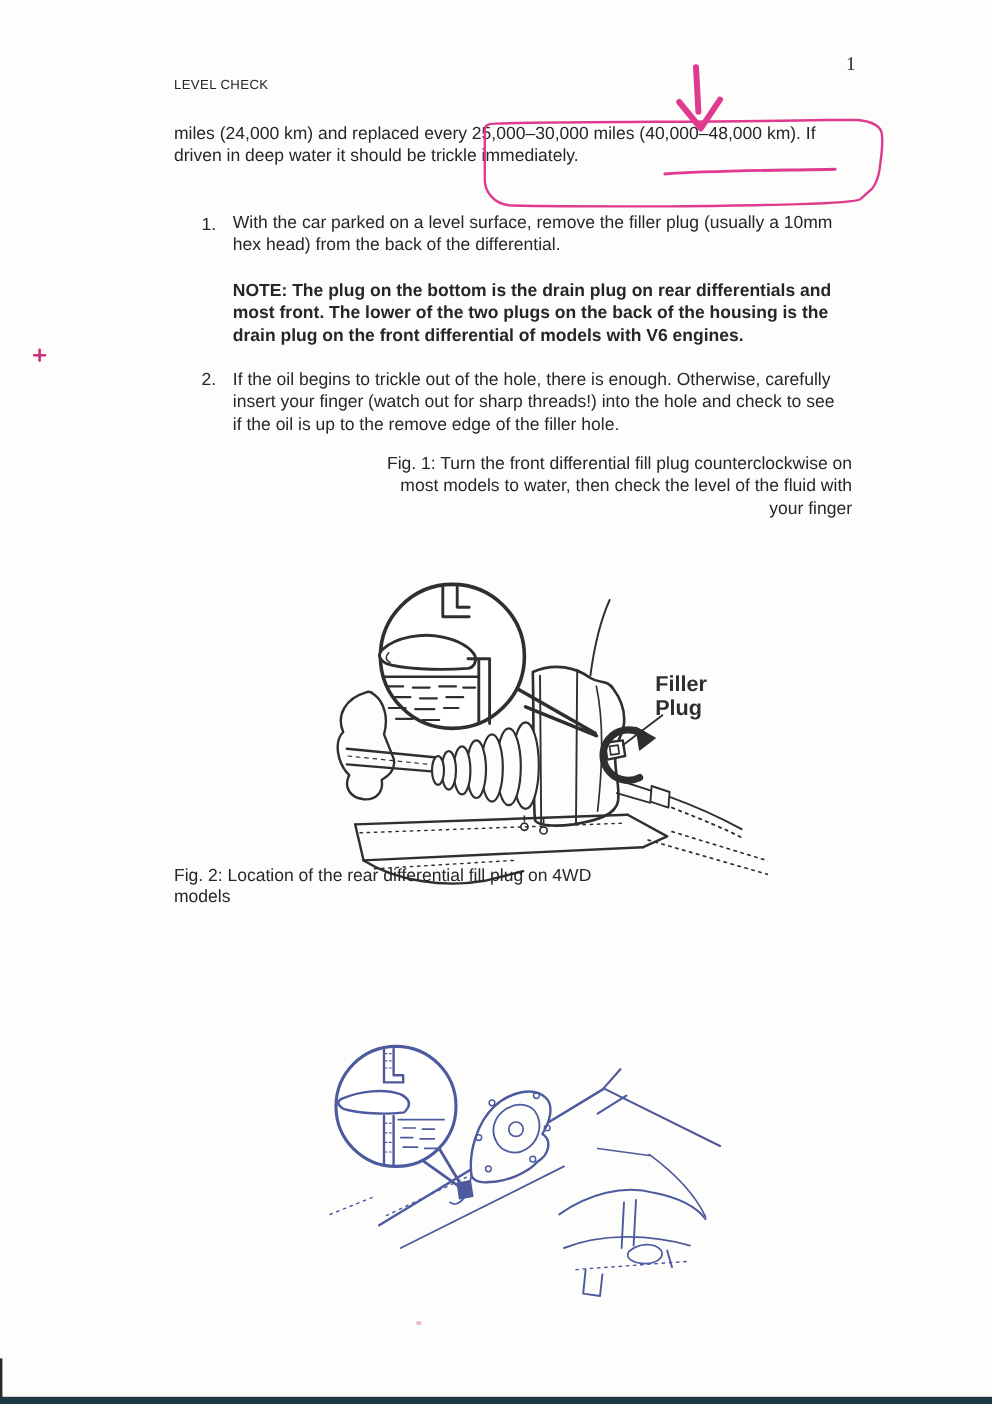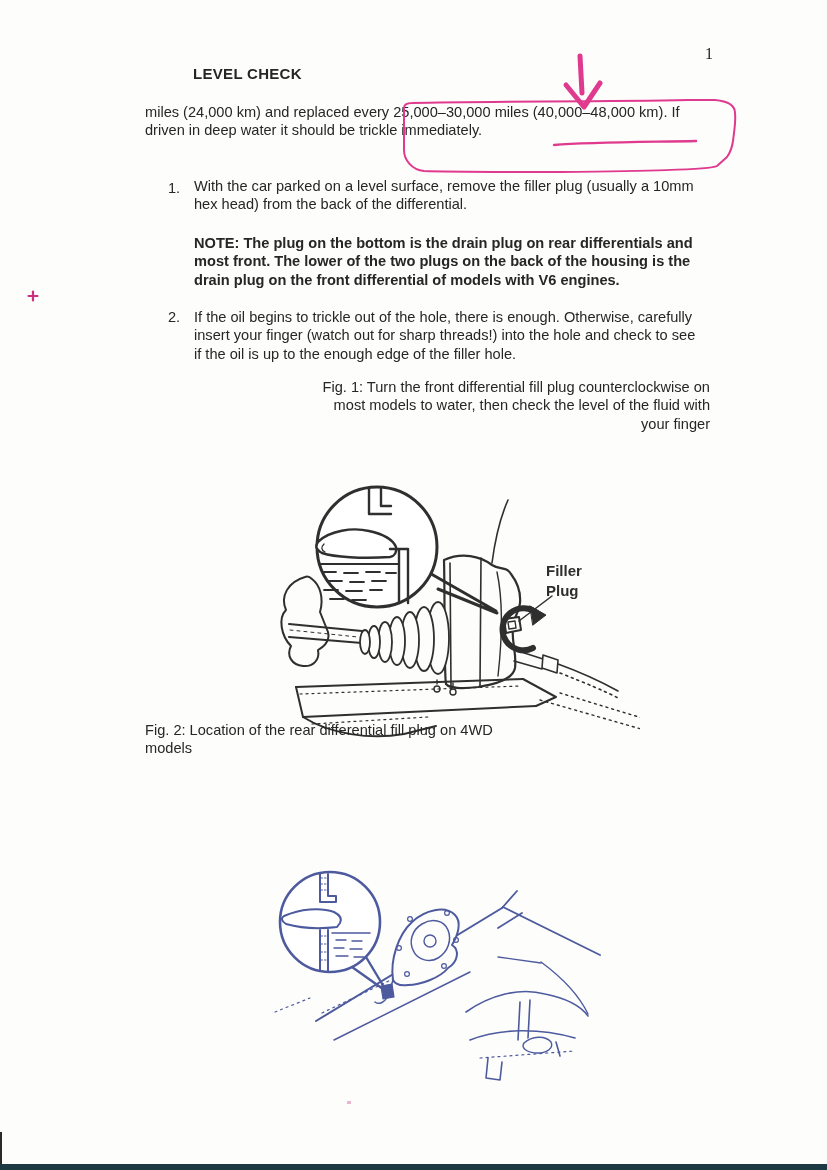--- a/index.html
+++ b/index.html
@@ -5,36 +5,36 @@
   html,body{margin:0;padding:0;}
   body{
     width:827px;height:1170px;position:relative;overflow:hidden;
     background:#fdfdfc;
     font-family:"Liberation Sans","DejaVu Sans",sans-serif;
     color:#262626;
   }
   .abs{position:absolute;}
   .txt{font-size:14.6px;line-height:18.4px;letter-spacing:0px;}
   #page-number{left:705px;top:45px;font-family:"Liberation Serif","DejaVu Serif",serif;font-size:16px;}
-  #page-title{left:145px;top:65px;font-size:15px;font-weight:bold;letter-spacing:0.3px;margin-left:48px;}
+  #page-title{left:145px;top:65px;font-size:11px;font-weight:normal;letter-spacing:0.3px;}
   #intro{left:145px;top:103px;width:575px;}
   .step-num{width:20px;}
   #step1-num{left:168px;top:179px;}
   #step1-text{left:194px;top:177px;width:540px;}
   #note{left:194px;top:234px;width:535px;font-weight:bold;}
   #step2-num{left:168px;top:308px;}
   #step2-text{left:194px;top:308px;width:540px;}
   #fig1-caption{left:145px;top:378px;width:565px;text-align:right;}
   #fig2-caption{left:145px;top:721px;width:565px;}
   #fig1-svg{left:270px;top:468px;}
   #fig2-svg{left:245px;top:848px;}
   #annotation-svg{left:388px;top:36px;z-index:5;}
   #plus-mark-svg{left:27px;top:290px;}
   #pink-speck{left:347px;top:1101px;width:4px;height:3px;background:#eab6cf;}
-  #filler-plug-label{left:546px;top:561px;font-size:15px;font-weight:bold;line-height:19.5px;color:#2e2e2e;z-index:3;}
+  #filler-plug-label{left:546px;top:561px;font-size:18px;font-weight:bold;line-height:19.5px;color:#2e2e2e;z-index:3;}
   #bottom-bar{left:0;bottom:0;width:827px;height:6px;background:#1c3944;}
   #left-edge-mark{left:0;top:1132px;width:2px;height:38px;background:#2a2a2a;}
 </style>
 </head>
 <body>
 
 <div class="abs" id="page-number">1</div>
 
 <div class="abs" id="page-title">LEVEL CHECK</div>
 
@@ -52,21 +52,21 @@
 <div class="abs txt" id="note">
   <div class="ln">NOTE: The plug on the bottom is the drain plug on rear differentials and</div>
   <div class="ln">most front. The lower of the two plugs on the back of the housing is the</div>
   <div class="ln">drain plug on the front differential of models with V6 engines.</div>
 </div>
 
 <div class="abs txt step-num" id="step2-num">2.</div>
 <div class="abs txt" id="step2-text">
   <div class="ln">If the oil begins to trickle out of the hole, there is enough. Otherwise, carefully</div>
   <div class="ln">insert your finger (watch out for sharp threads!) into the hole and check to see</div>
-  <div class="ln">if the oil is up to the enough edge of the filler hole.</div>
+  <div class="ln">if the oil is up to the remove edge of the filler hole.</div>
 </div>
 
 <div class="abs txt" id="fig1-caption">
   <div class="ln">Fig. 1: Turn the front differential fill plug counterclockwise on</div>
   <div class="ln">most models to water, then check the level of the fluid with</div>
   <div class="ln">your finger</div>
 </div>
 
 <svg class="abs" id="fig1-svg" width="370" height="270" viewBox="270 468 370 270" fill="none" stroke="#2f2f2f" stroke-width="2" stroke-linecap="round" stroke-linejoin="round">
 

